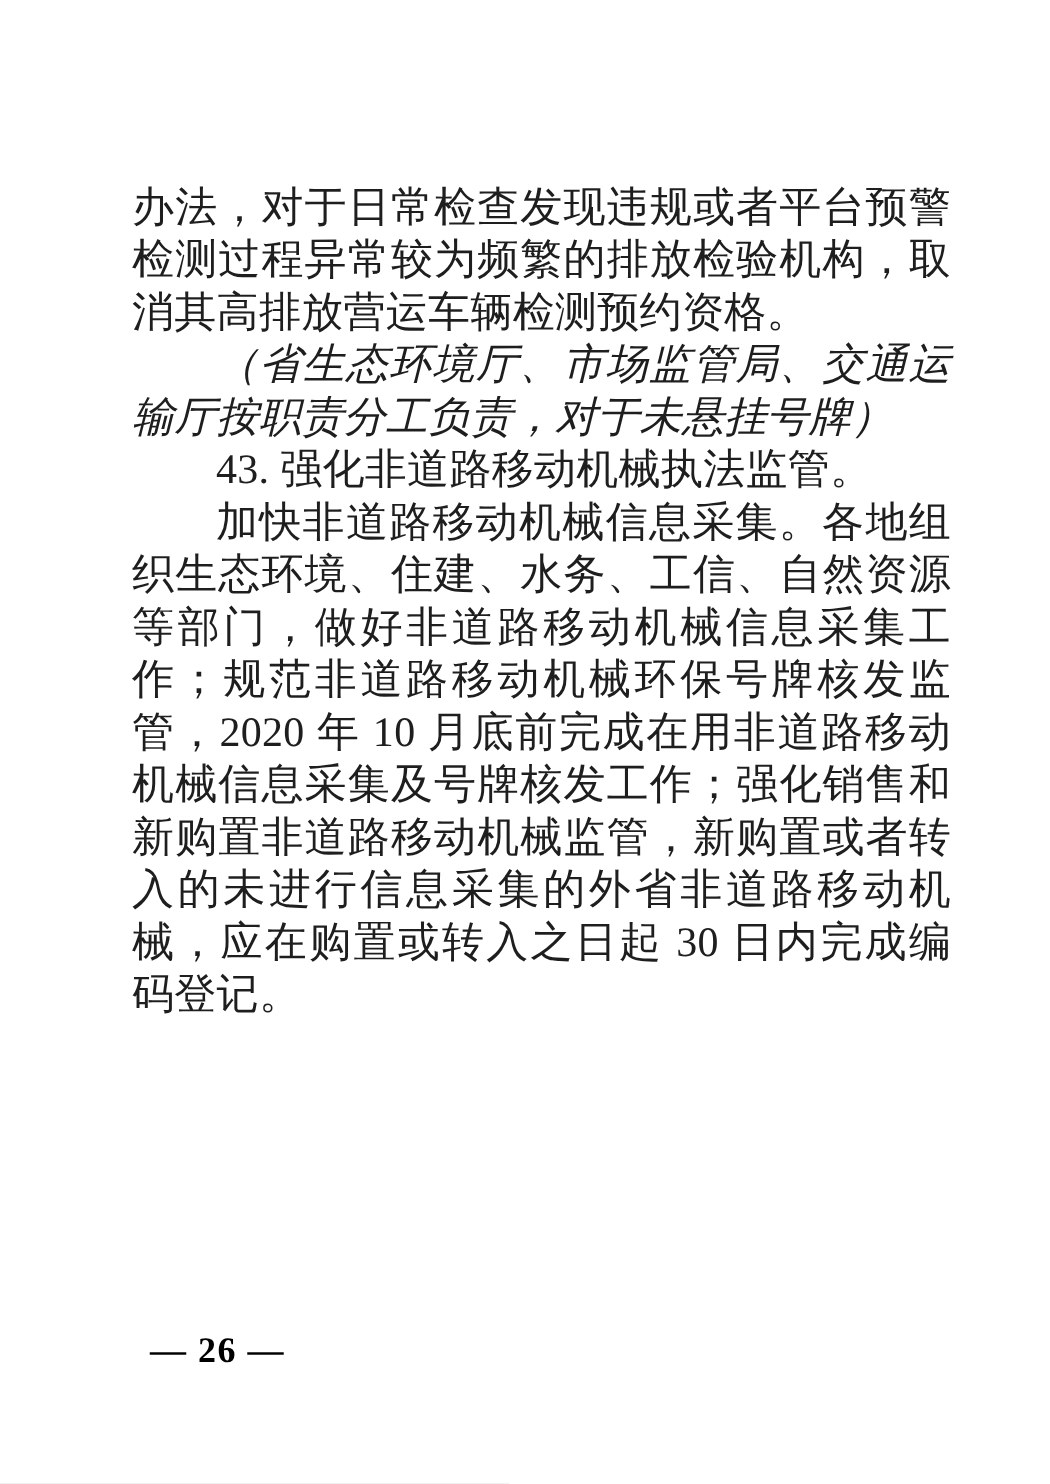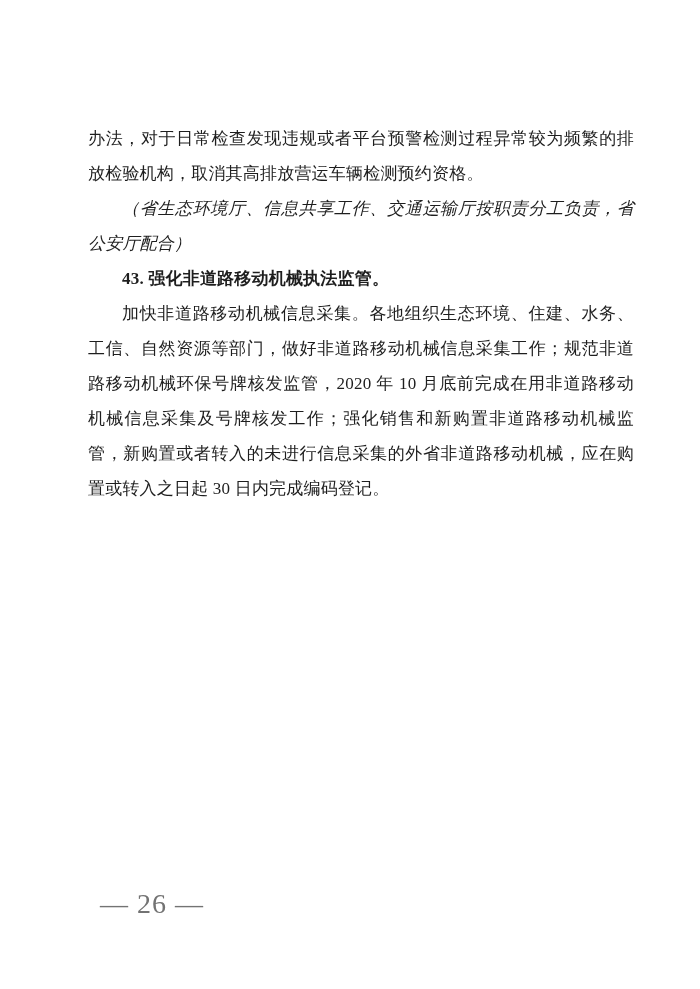--- a/index.html
+++ b/index.html
@@ -15,55 +15,56 @@
     background: #ffffff;
     color: #1e1e1e;
     font-family: "Liberation Serif", "DejaVu Serif", serif;
     overflow: hidden;
   }
   .body-text {
     position: absolute;
     left: 88px;
     top: 121px;
     width: 546px;
-    font-size: 17px;
+    font-size: 28px;
     line-height: 35px;
     text-align: justify;
     letter-spacing: 0.2px;
   }
   .para {
     margin: 0;
     padding: 0;
     text-indent: 2em;
   }
   .para.no-indent {
     text-indent: 0;
   }
   .para.kai {
     
     font-style: italic;
   }
   .para.heading {
-    font-weight: 700;
+    font-weight: 400;
     font-style: normal;
   }
   .page-footer {
     position: absolute;
     left: 100px;
     top: 888px;
-    font-size: 28px;
+    font-size: 24px;
     letter-spacing: 1px;
-    color: #737373;
+    color: #000000;
     white-space: nowrap;
+    font-weight: bold;
   }
 </style>
 </head>
 <body>
 
 <div class="page">
   <div class="body-text">
     <p class="para no-indent">办法，对于日常检查发现违规或者平台预警检测过程异常较为频繁的排放检验机构，取消其高排放营运车辆检测预约资格。</p>
-    <p class="para kai">（省生态环境厅、信息共享工作、交通运输厅按职责分工负责，省公安厅配合）</p>
+    <p class="para kai">（省生态环境厅、市场监管局、交通运输厅按职责分工负责，对于未悬挂号牌）</p>
     <p class="para heading">43. 强化非道路移动机械执法监管。</p>
     <p class="para">加快非道路移动机械信息采集。各地组织生态环境、住建、水务、工信、自然资源等部门，做好非道路移动机械信息采集工作；规范非道路移动机械环保号牌核发监管，2020 年 10 月底前完成在用非道路移动机械信息采集及号牌核发工作；强化销售和新购置非道路移动机械监管，新购置或者转入的未进行信息采集的外省非道路移动机械，应在购置或转入之日起 30 日内完成编码登记。</p>
   </div>
   <div class="page-footer">— 26 —</div>
 </div>
 
 </body></html>

